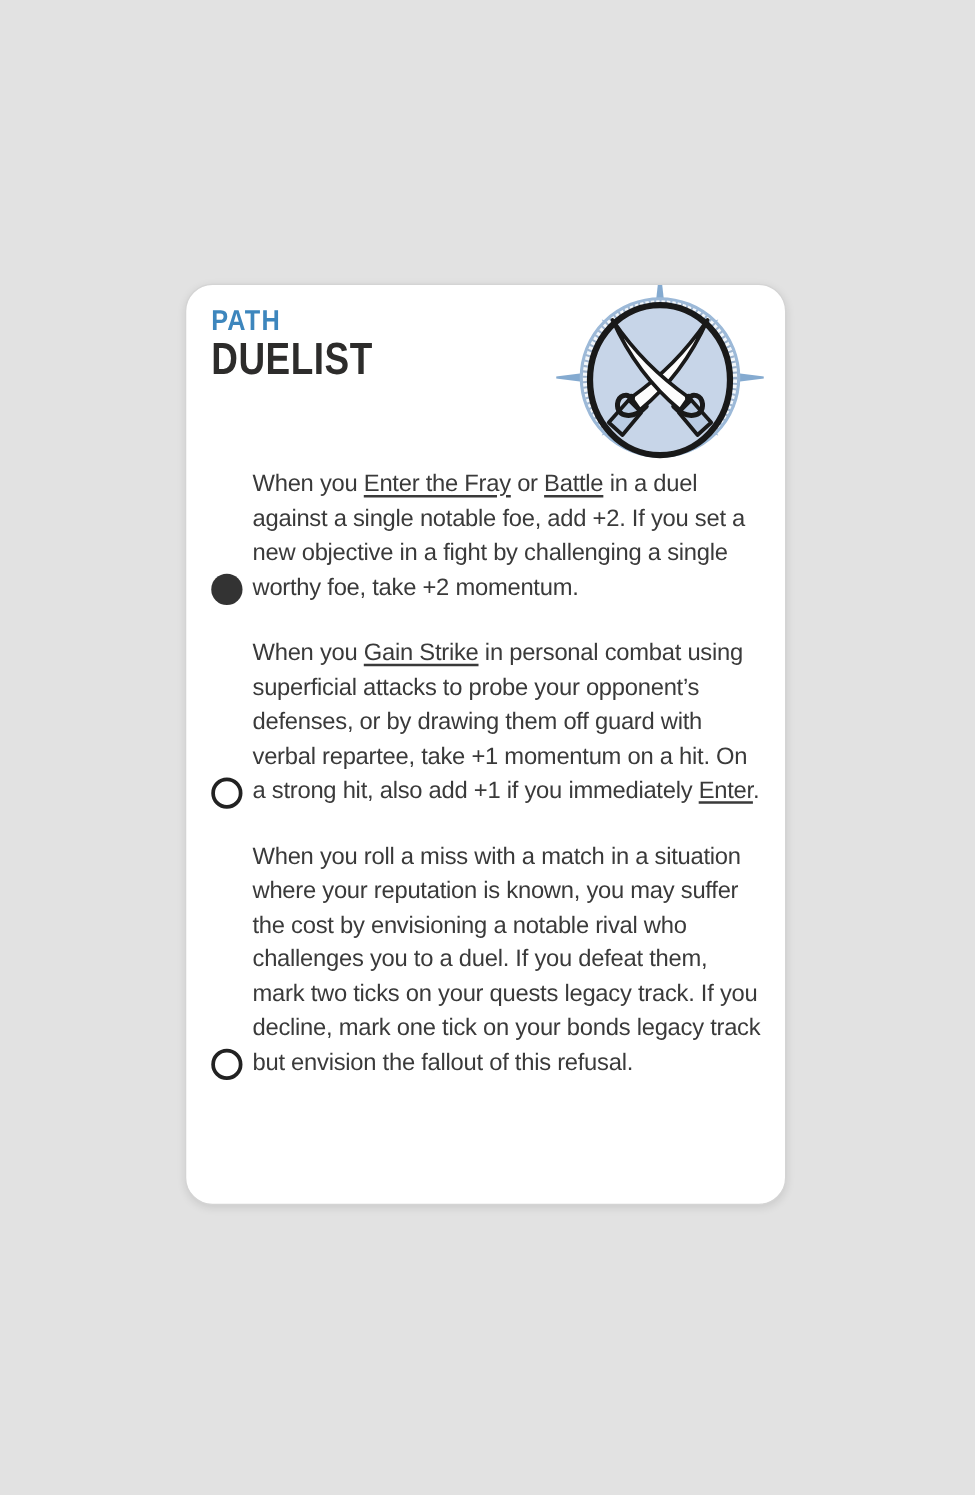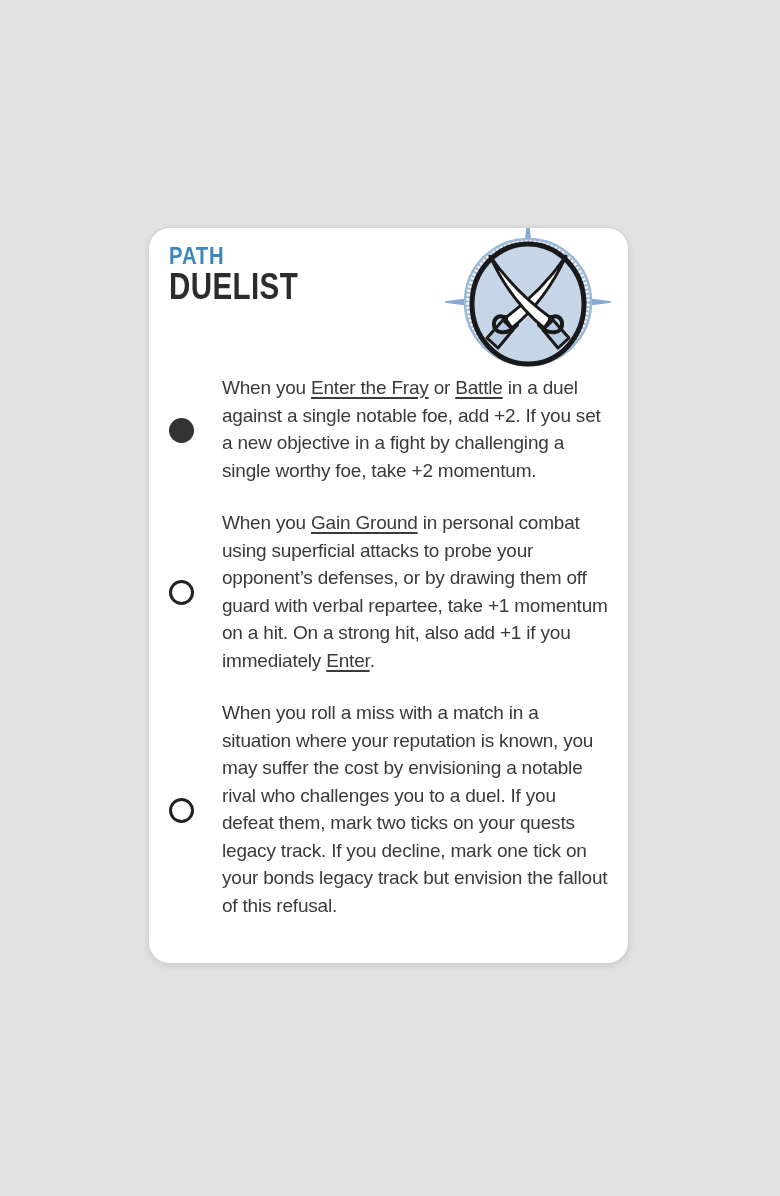--- a/index.html
+++ b/index.html
@@ -61,22 +61,22 @@
     height: 166px;
   }
   .abilities {
     position: absolute;
     left: 20px;
     top: 146px;
     width: 440px;
   }
   .ability {
     display: flex;
-    align-items: center;
-    gap: 28px;
+    align-items: flex-end;
+    gap: 8px;
     margin-bottom: 25px;
   }
   .bullet {
     flex: none;
     width: 25px;
     height: 25px;
     border-radius: 50%;
     box-sizing: border-box;
     margin-top: 2px;
   }
@@ -139,21 +139,21 @@
 
     <div class="abilities">
 
       <div class="ability">
         <div class="bullet filled"></div>
         <div class="ability-text"><span>When you </span><span class="u">Enter the Fray</span><span> or </span><span class="u">Battle</span><span> in a duel against a single notable foe, add +2. If you set a new objective in a fight by challenging a single worthy foe, take +2 momentum.</span></div>
       </div>
 
       <div class="ability">
         <div class="bullet hollow"></div>
-        <div class="ability-text"><span>When you </span><span class="u">Gain Ground</span><span> in personal combat using superficial attacks to probe your opponent’s defenses, or by drawing them off guard with verbal repartee, take +1 momentum on a hit. On a strong hit, also add +1 if you immediately </span><span class="u">Enter</span><span>.</span></div>
+        <div class="ability-text"><span>When you </span><span class="u">Gain Strike</span><span> in personal combat using superficial attacks to probe your opponent’s defenses, or by drawing them off guard with verbal repartee, take +1 momentum on a hit. On a strong hit, also add +1 if you immediately </span><span class="u">Enter</span><span>.</span></div>
       </div>
 
       <div class="ability">
         <div class="bullet hollow"></div>
         <div class="ability-text"><span>When you roll a miss with a match in a situation where your reputation is known, you may suffer the cost by envisioning a notable rival who challenges you to a duel. If you defeat them, mark two ticks on your quests legacy track. If you decline, mark one tick on your bonds legacy track but envision the fallout of this refusal.</span></div>
       </div>
 
     </div>
   </div>
 </div>

